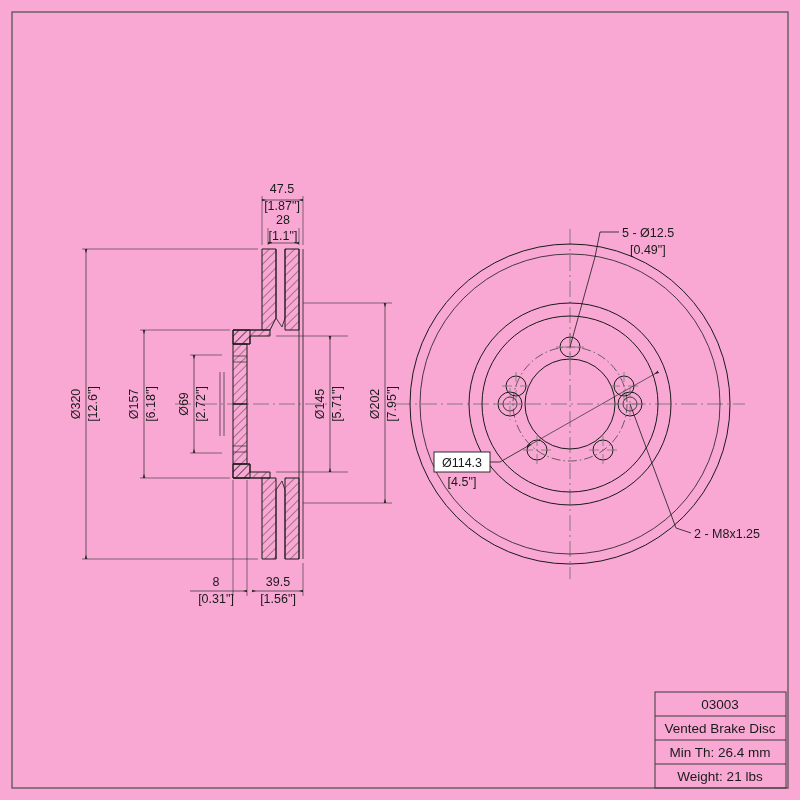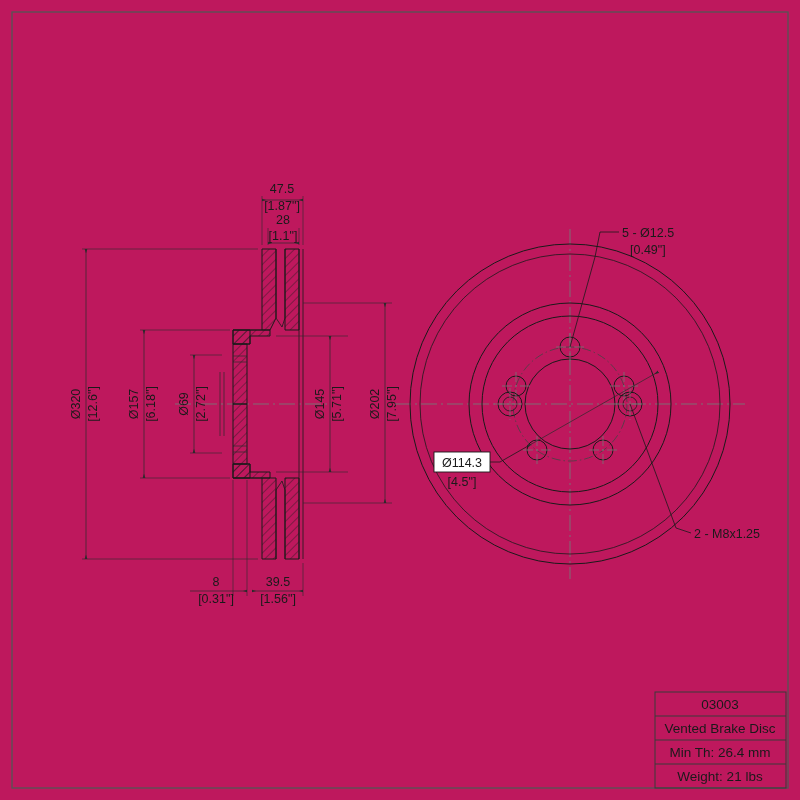--- a/index.html
+++ b/index.html
@@ -11,21 +11,21 @@
   body {
     width: 800px;
     height: 800px;
     font-family: "Liberation Sans", sans-serif;
     overflow: hidden;
   }
   #drawing-root {
     position: relative;
     width: 800px;
     height: 800px;
-    background: #be185d;
+    background: #f9a8d4;
   }
   svg#cad {
     position: absolute;
     top: 0;
     left: 0;
     width: 800px;
     height: 800px;
     display: block;
   }
   .ln        { stroke: #1a1a1a; stroke-width: 1; fill: none; }

